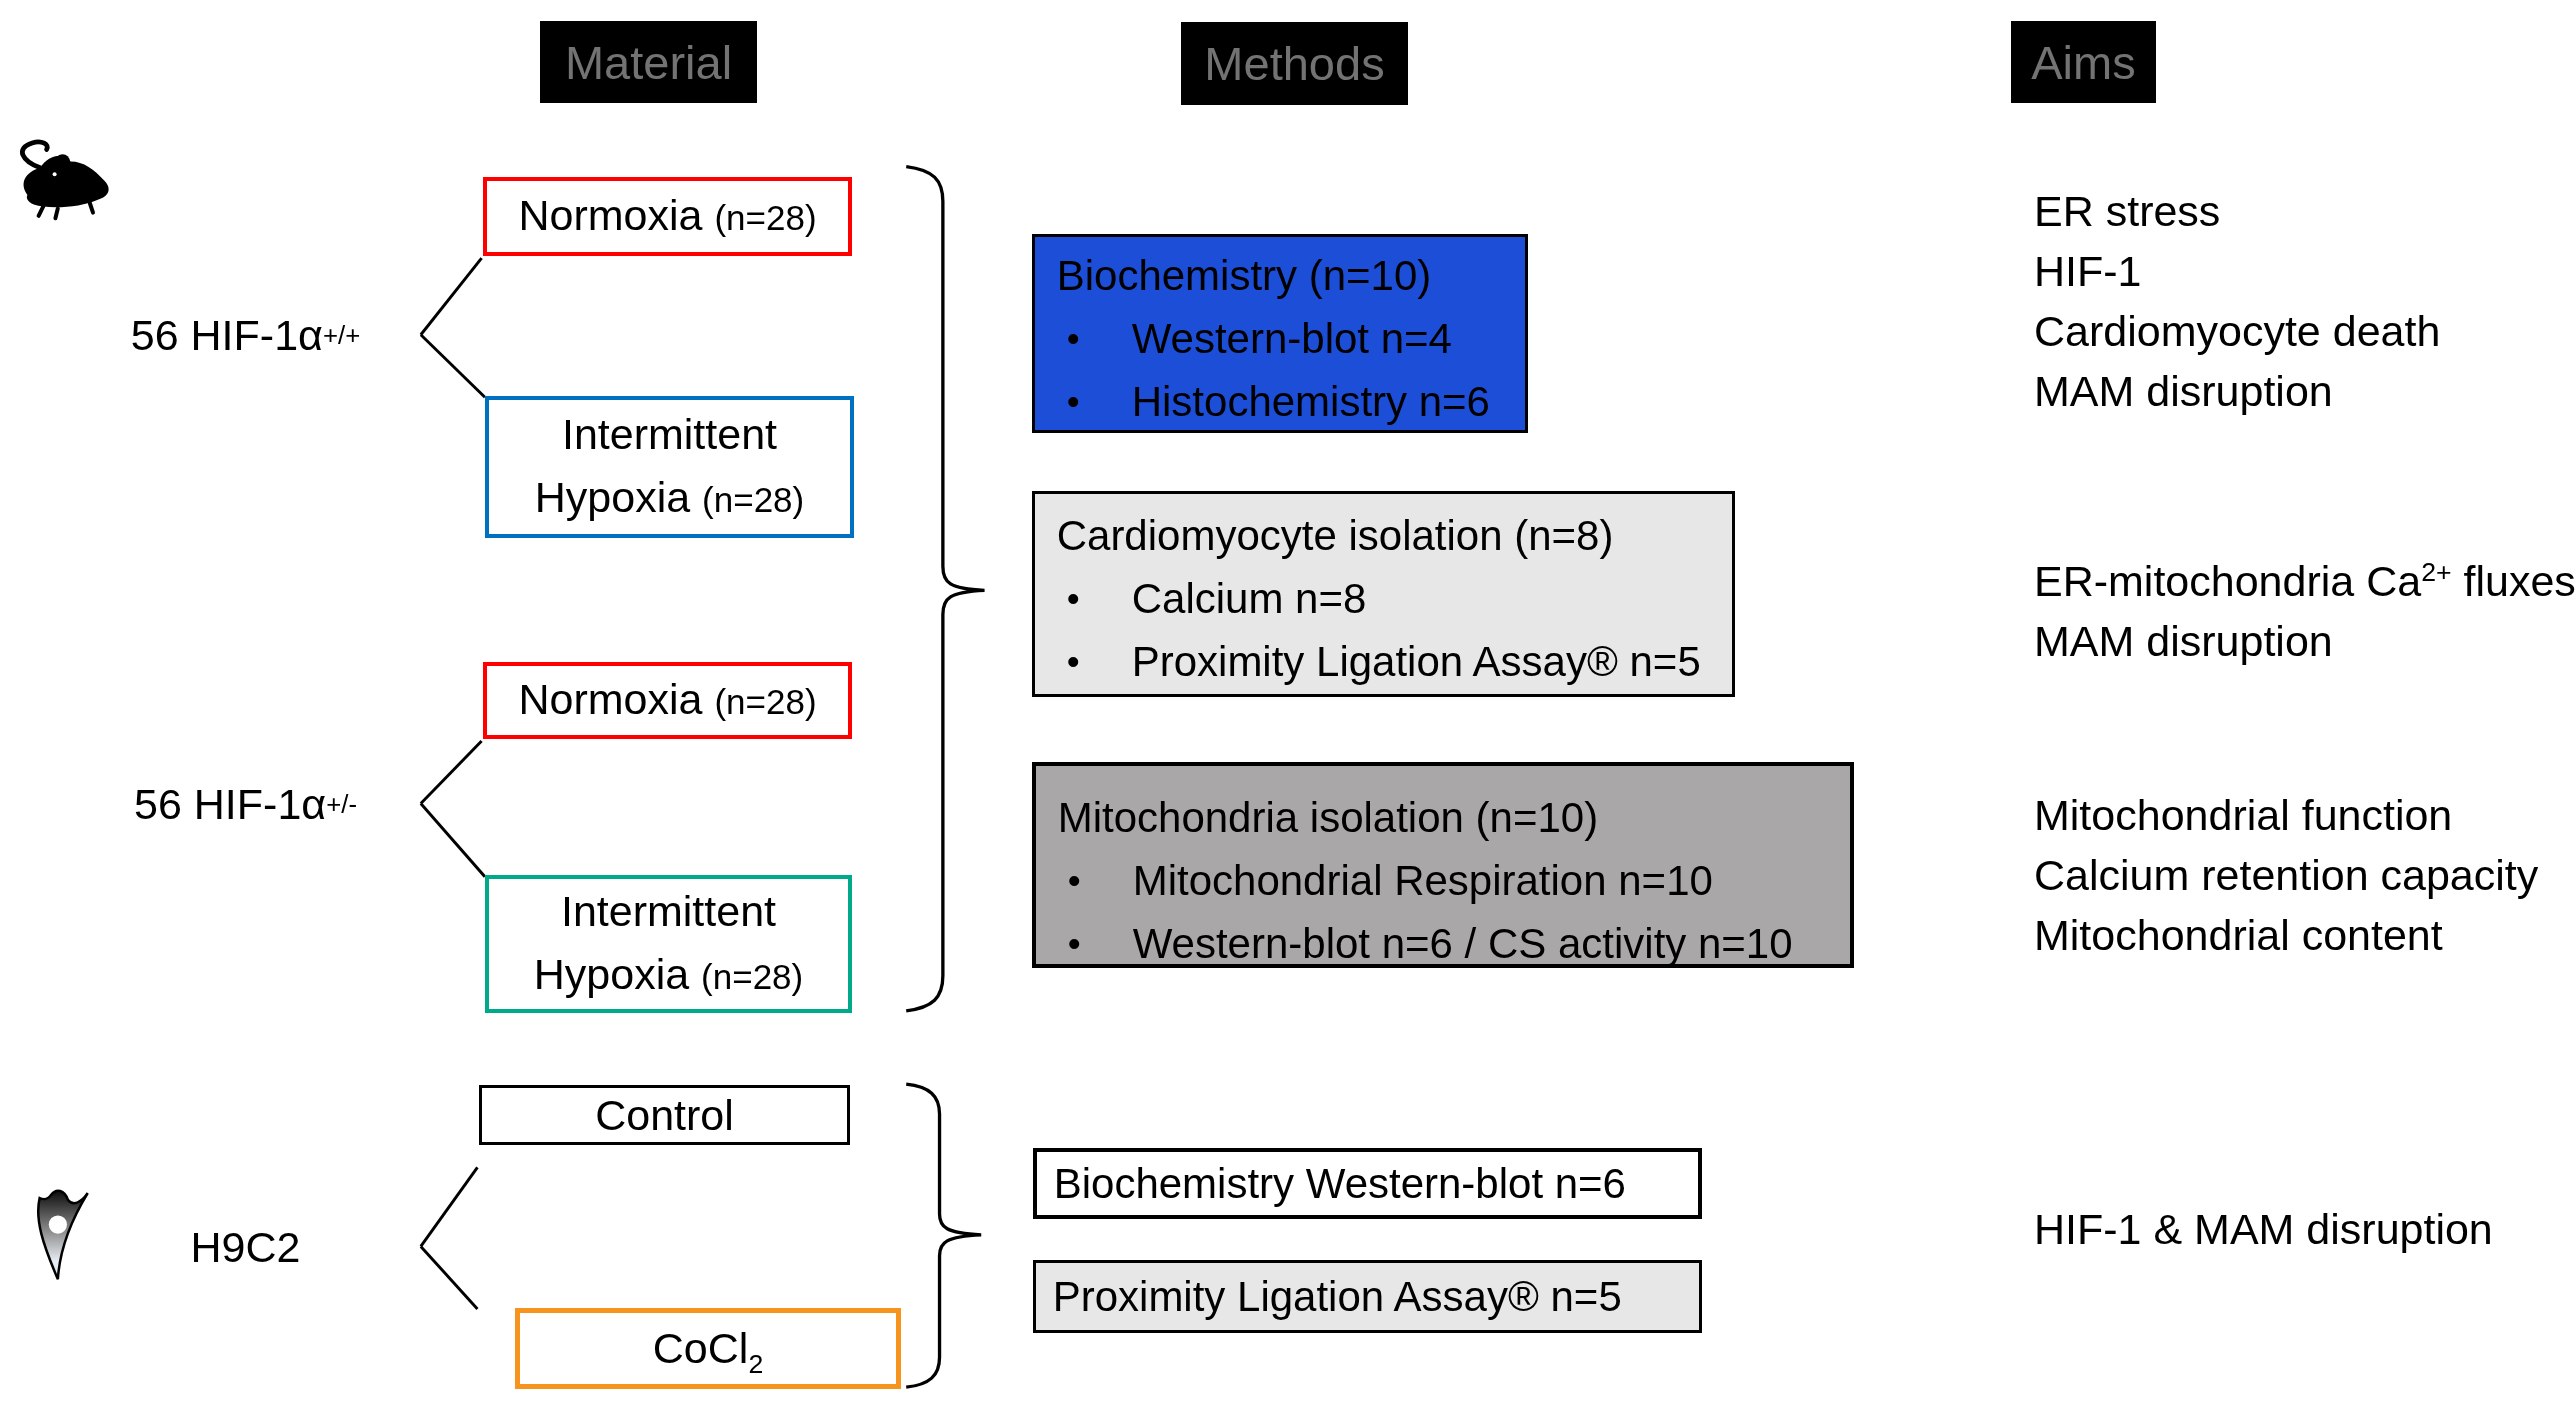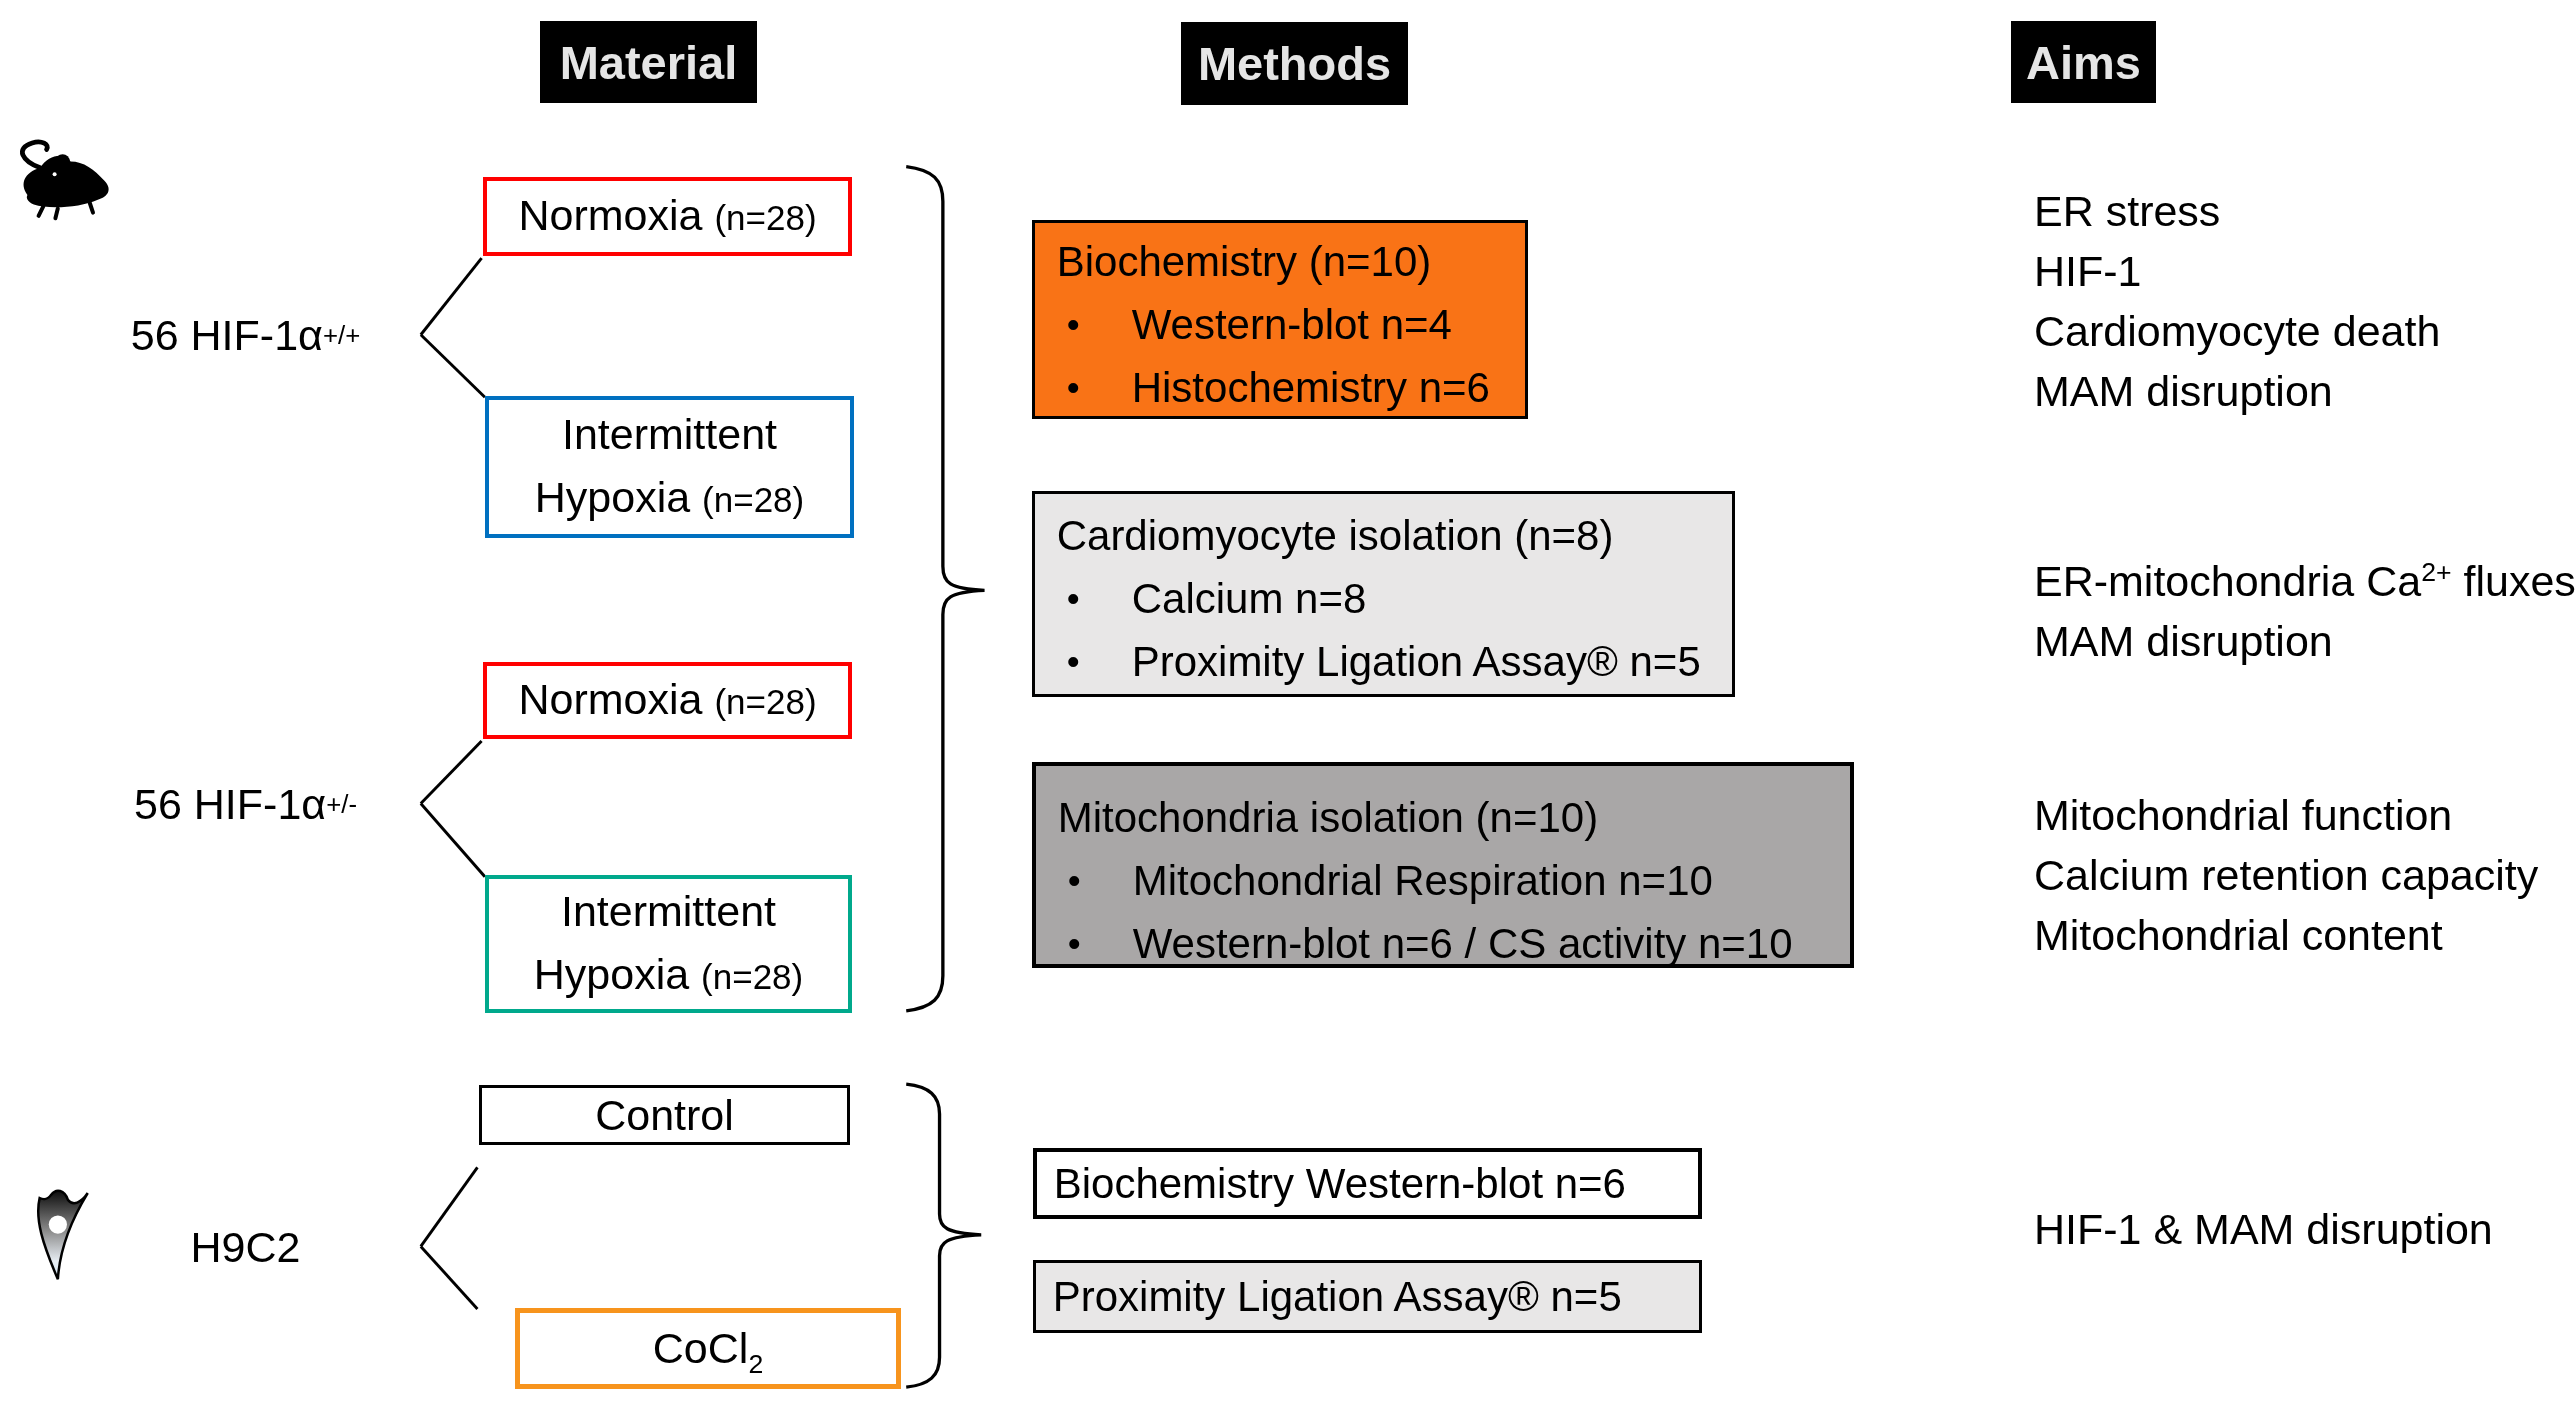--- a/index.html
+++ b/index.html
@@ -5,24 +5,23 @@
   html, body { margin: 0; padding: 0; background: #ffffff; }
   body {
     width: 2576px; height: 1408px;
     font-family: "Liberation Sans", sans-serif;
     color: #000;
   }
   .canvas { position: relative; width: 2576px; height: 1408px; overflow: hidden; }
   .overlay { position: absolute; left: 0; top: 0; width: 2576px; height: 1408px; pointer-events: none; }
 
   .hdr {
-    position: absolute; background: #000; color: #e5e5e5;
+    position: absolute; background: #000; color: #737373;
     display: flex; align-items: center; justify-content: center;
     font-size: 47px;
-    font-weight: bold;
   }
 
   .glabel {
     position: absolute; display: flex; align-items: center; justify-content: center;
     font-size: 43px; white-space: nowrap; text-align: right;
   }
   .glabel sup { font-size: 0.60em; line-height: 0; }
 
   .mbox {
     position: absolute; box-sizing: border-box; background: #fff;
@@ -120,21 +119,21 @@
   <div class="mbox" style="left: 485px; top: 875px; width: 367px; height: 138px; border: 4.2px solid rgb(0, 169, 140);">
     <div><span>Intermittent Hypoxia</span> <span class="n">(n=28)</span></div>
   </div>
   <div class="mbox" style="left: 479px; top: 1085px; width: 371px; height: 60px; border: 3.3px solid rgb(0, 0, 0);">
     <div><span>Control</span></div>
   </div>
   <div class="mbox" style="left: 479px; top: 1308px; width: 386px; height: 81px; border: 5px solid rgb(247, 148, 29); margin-left: 36px;">
     <div><span>CoCl</span><sub>2</sub></div>
   </div>
 
-  <div class="methbox" style="left: 1032px; top: 220px; width: 496px; height: 199px; background-color: #f97316;">
+  <div class="methbox" style="left: 1032px; top: 234px; width: 496px; height: 199px; background-color: #1d4ed8;">
     <div class="mtitle">Biochemistry (n=10)</div>
     <div class="brow">
       <span class="blt">•</span>
       <span class="btxt">Western-blot n=4</span>
     </div>
     <div class="brow">
       <span class="blt">•</span>
       <span class="btxt">Histochemistry n=6</span>
     </div>
   </div>

